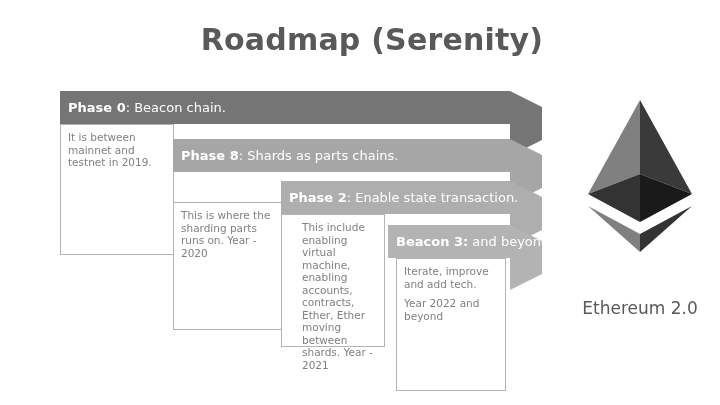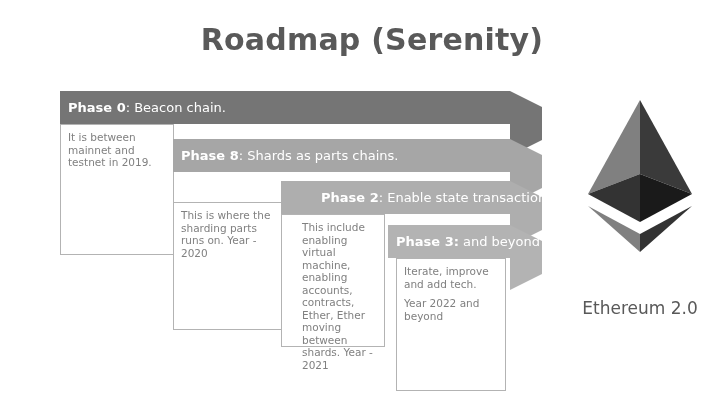--- a/index.html
+++ b/index.html
@@ -128,35 +128,35 @@
     <div class="arrow-body" style="width:337px; background:#a6a6a6;"></div>
     <div class="arrow-head" style="left:337px; border-width:16.5px 0 16.5px 32px; border-left-color:#a6a6a6;"></div>
     <div class="arrow-label"><b>Phase 8</b><span>: </span><span>Shards as parts chains.</span></div>
   </div>
   <div class="desc-box" style="left:173px; top:164px; width:110px; height:128px;margin-top:38px;">
     <p>This is where the sharding parts runs on. Year - 2020</p>
   </div>
 </div>
 
 <div class="stage">
-  <div class="arrow" style="left:281px; top:181px; width:261px; height:33px;padding-left:32px;">
+  <div class="arrow" style="left:281px; top:181px; width:261px; height:33px;">
     <div class="arrow-body" style="width:229px; background:#aeaeae;"></div>
     <div class="arrow-head" style="left:229px; border-width:16.5px 0 16.5px 32px; border-left-color:#aeaeae;"></div>
     <div class="arrow-label"><b>Phase 2</b><span>: </span><span>Enable state transaction.</span></div>
   </div>
   <div class="desc-box" style="left:281px; top:214px; width:104px; height:133px;padding-left:20px;">
     <p>This include enabling virtual machine, enabling accounts, contracts, Ether, Ether moving between shards. Year - 2021</p>
   </div>
 </div>
 
 <div class="stage">
   <div class="arrow" style="left:388px; top:225px; width:154px; height:33px;">
     <div class="arrow-body" style="width:122px; background:#b3b3b3;"></div>
     <div class="arrow-head" style="left:122px; border-width:16.5px 0 16.5px 32px; border-left-color:#b3b3b3;"></div>
-    <div class="arrow-label"><b>Phase 3:</b><span> </span><span>and beyond</span></div>
+    <div class="arrow-label"><b>Beacon 3:</b><span> </span><span>and beyond</span></div>
   </div>
   <div class="desc-box" style="left:396px; top:258px; width:110px; height:133px;">
     <p>Iterate, improve and add tech.</p>
     <p>Year 2022 and beyond</p>
   </div>
 </div>
 
 <div id="eth-logo-wrap">
   <svg viewBox="0 0 124 160" width="124" height="160">
 

